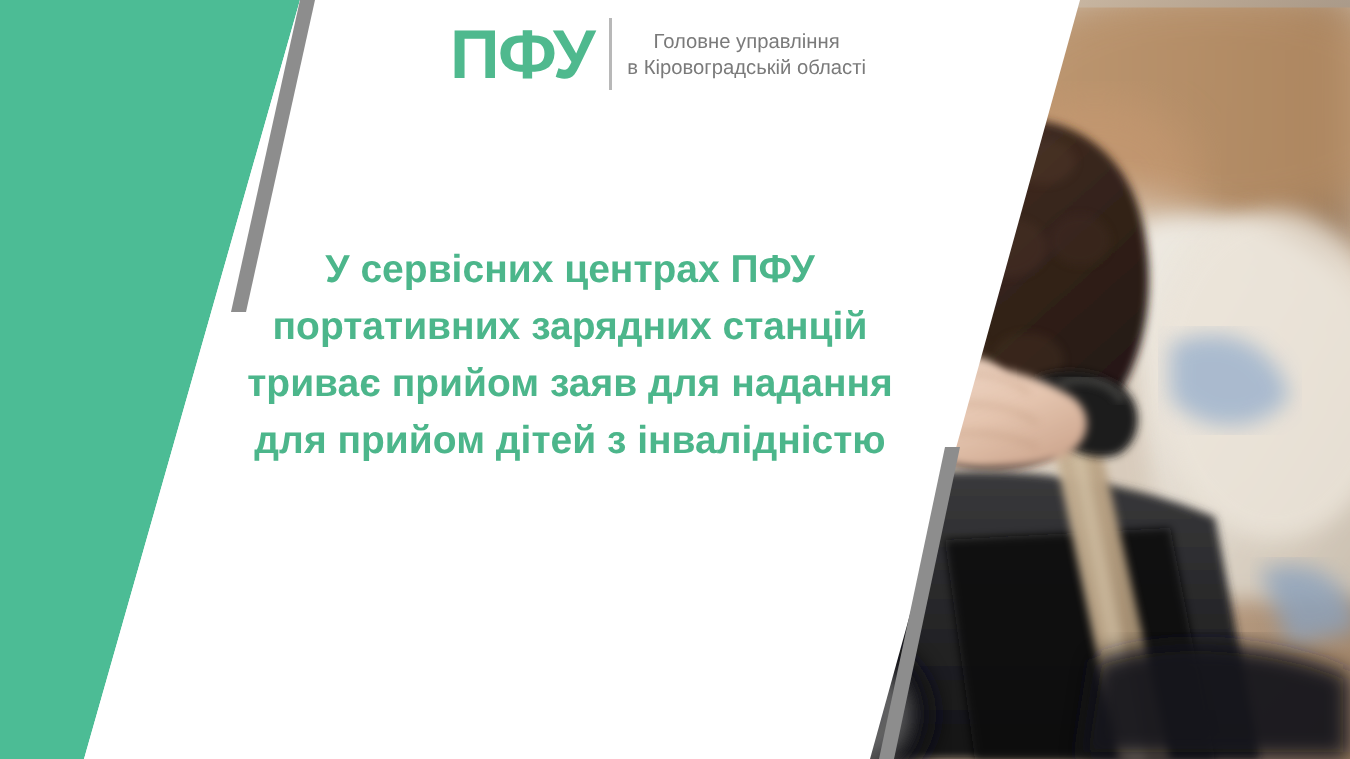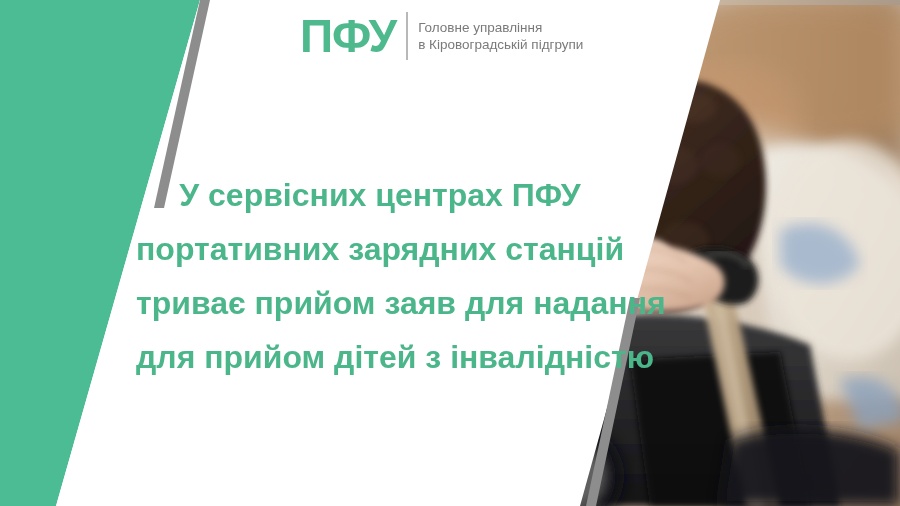--- a/index.html
+++ b/index.html
@@ -88,42 +88,43 @@
   }
   .logo-divider{
     width:2px;
     height:48px;
     background:#b8b8b8;
   }
   .logo-lines{
     display:flex;
     flex-direction:column;
     justify-content:center;
+    align-items:center;
   }
   .logo-lines span{
     font-family:"Liberation Sans", sans-serif;
     font-size:13.5px;
     line-height:17px;
     color:#7a7a7a;
     white-space:nowrap;
   }
 
   
   .headline{
     position:absolute;
     left:120px;
     top:160px;
     width:520px;
     text-align:center;
   }
   .headline p{
-    margin:16px;
+    margin:0;
     font-family:"Liberation Sans", sans-serif;
     font-weight:700;
-    font-size:32px;
+    font-size:26px;
     line-height:38px;
     color:#4cb68b;
     white-space:nowrap;
   }
 </style>
 </head>
 <body>
 
 <div id="poster">
 
@@ -257,21 +258,21 @@
   <div class="white-panel"></div>
 
   <div class="gray-bar gray-bar-left"></div>
   <div class="gray-bar gray-bar-right"></div>
 
   <div class="logo">
     <div class="logo-mark">ПФУ</div>
     <div class="logo-divider"></div>
     <div class="logo-lines">
       <span>Головне управління</span>
-      <span>в Кіровоградській підгрупи</span>
+      <span>в Кіровоградській області</span>
     </div>
   </div>
 
   <div class="headline">
     <p>У сервісних центрах ПФУ</p>
     <p>портативних зарядних станцій</p>
     <p>триває прийом заяв для надання</p>
     <p>для прийом дітей з інвалідністю</p>
   </div>
 

